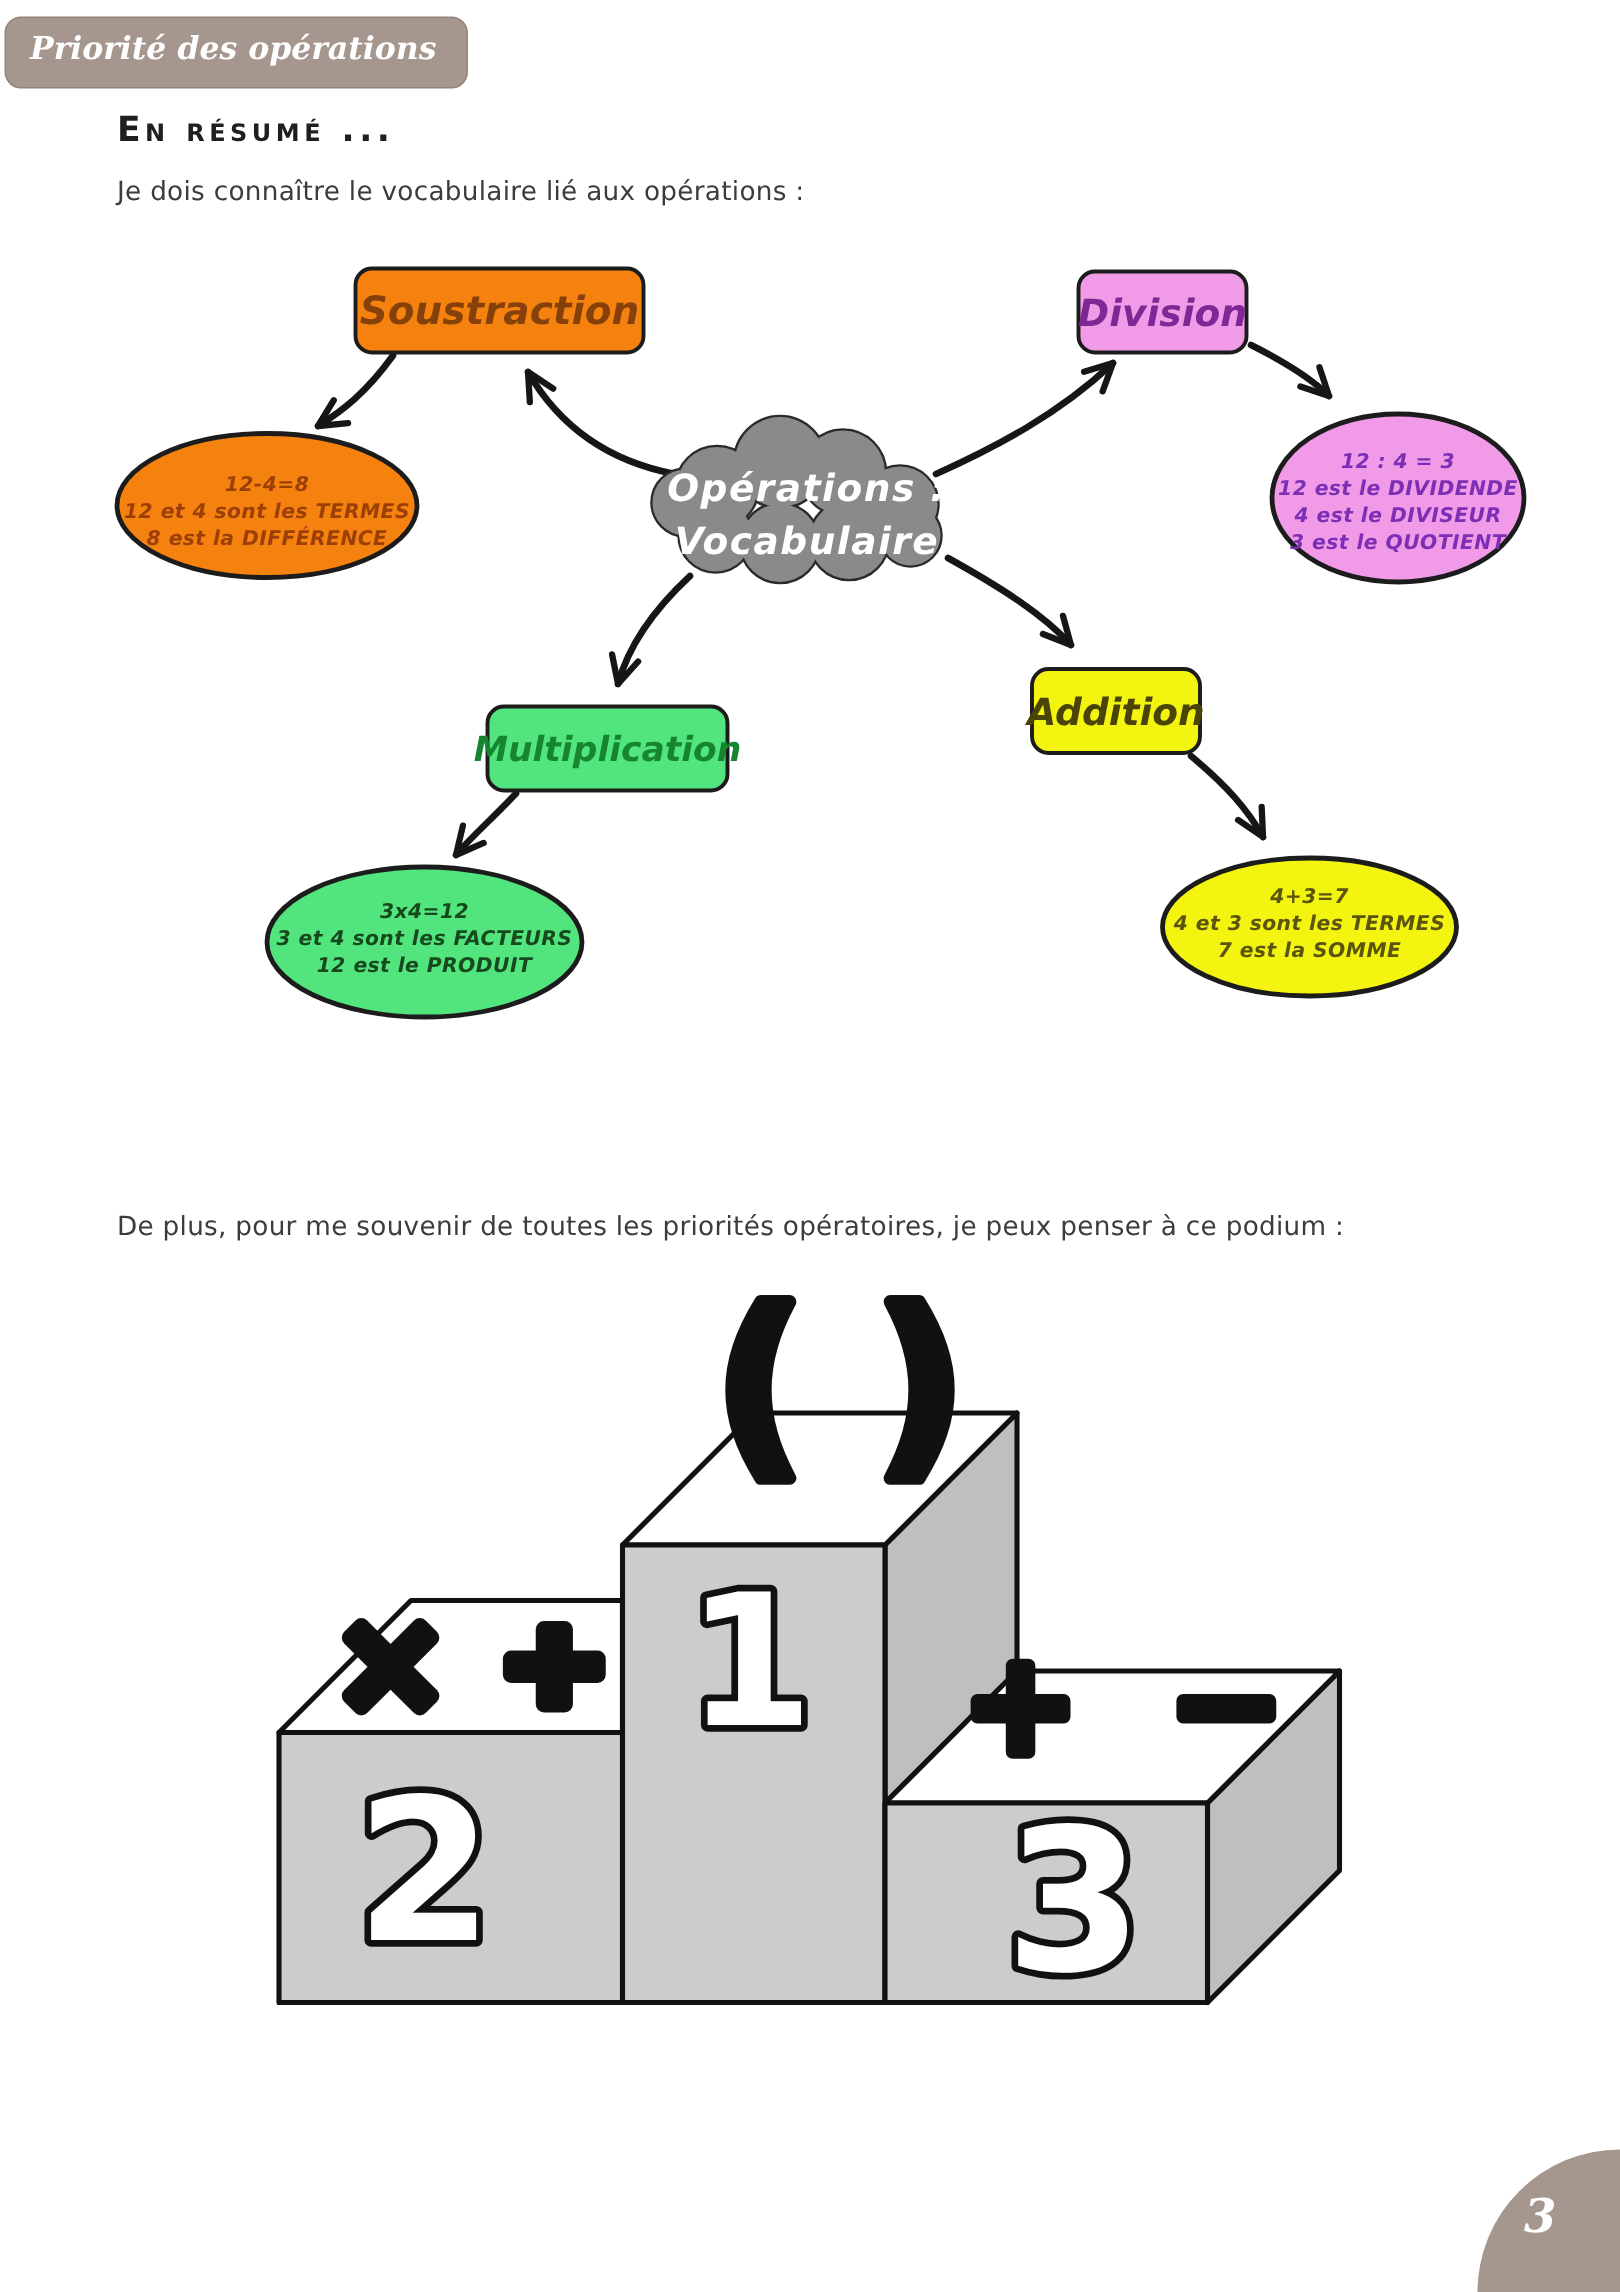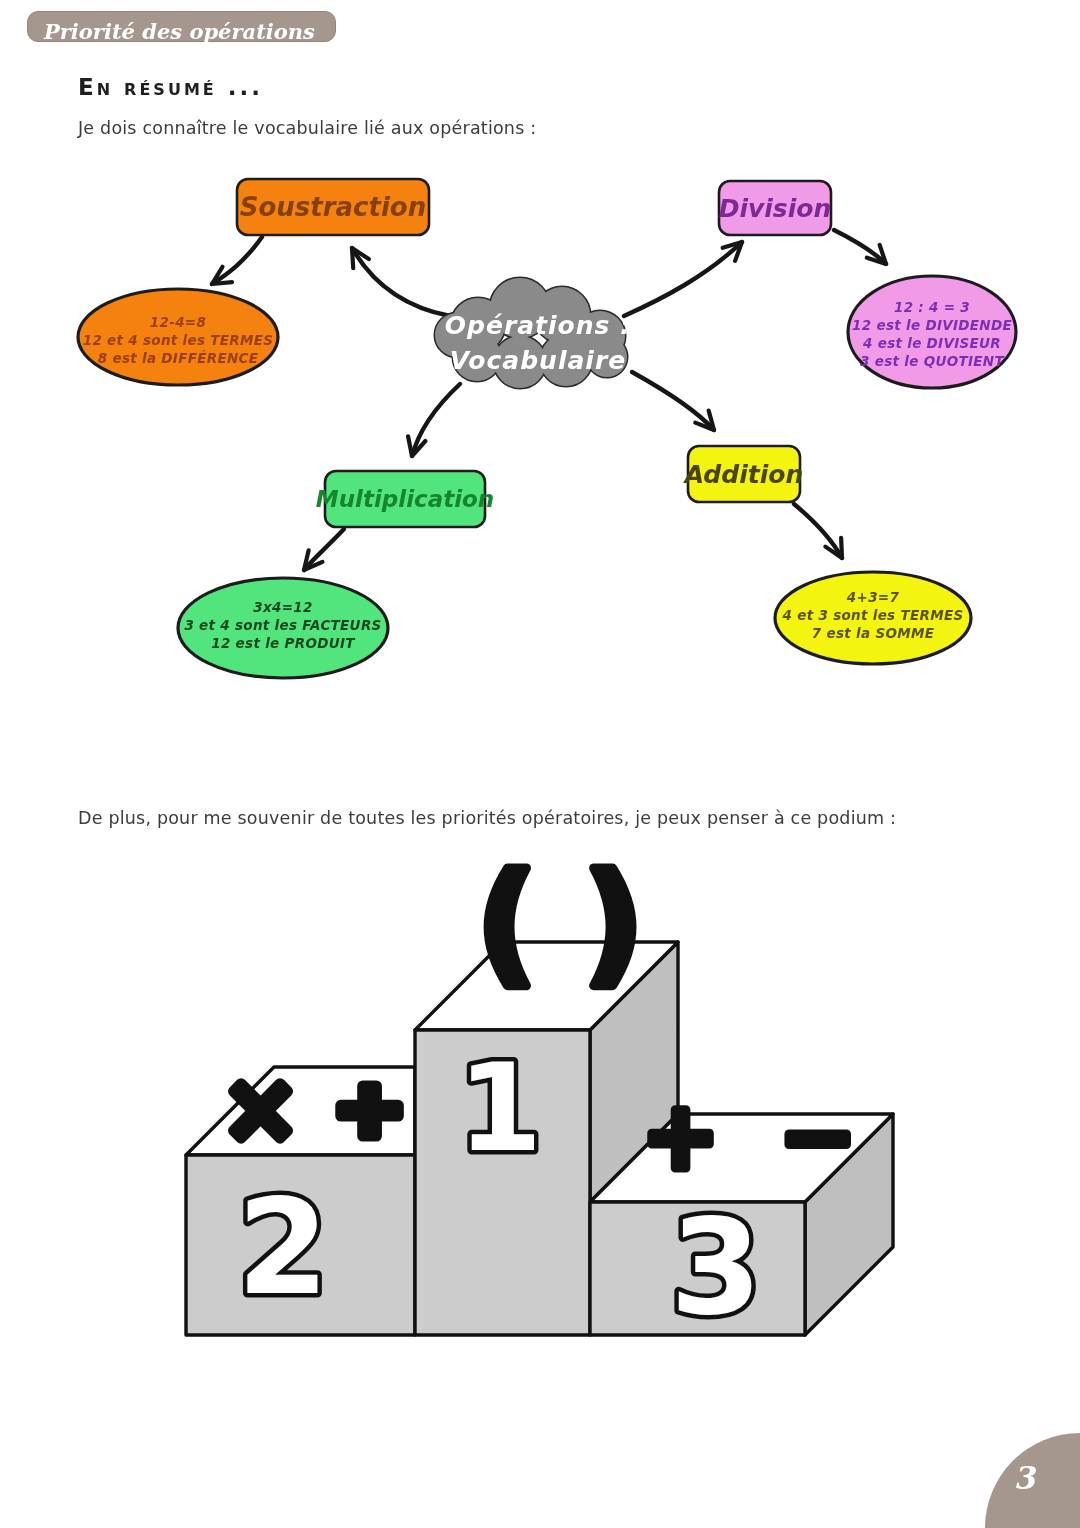--- a/index.html
+++ b/index.html
@@ -10,21 +10,21 @@
     overflow:hidden;
     font-family:"DejaVu Sans","Liberation Sans",sans-serif;
   }
   .section-badge{
     position:absolute;left:3px;top:11px;
     background:#a6978e;
     border:1px solid #93847b;
     border-radius:11px;
     padding:7px 20px 9px 16px;
     box-sizing:border-box;
-    min-width:238px;height:31px;margin-left:24px;
+    min-width:238px;height:48px;
   }
   .section-badge span{
     font-family:"DejaVu Serif","Liberation Serif",serif;
     font-style:italic;font-weight:700;
     font-size:21px;color:#ffffff;
     white-space:nowrap;
   }
   .page-title{
     position:absolute;left:78px;top:74px;
     font-size:23px;font-weight:600;color:#1f1f1f;

